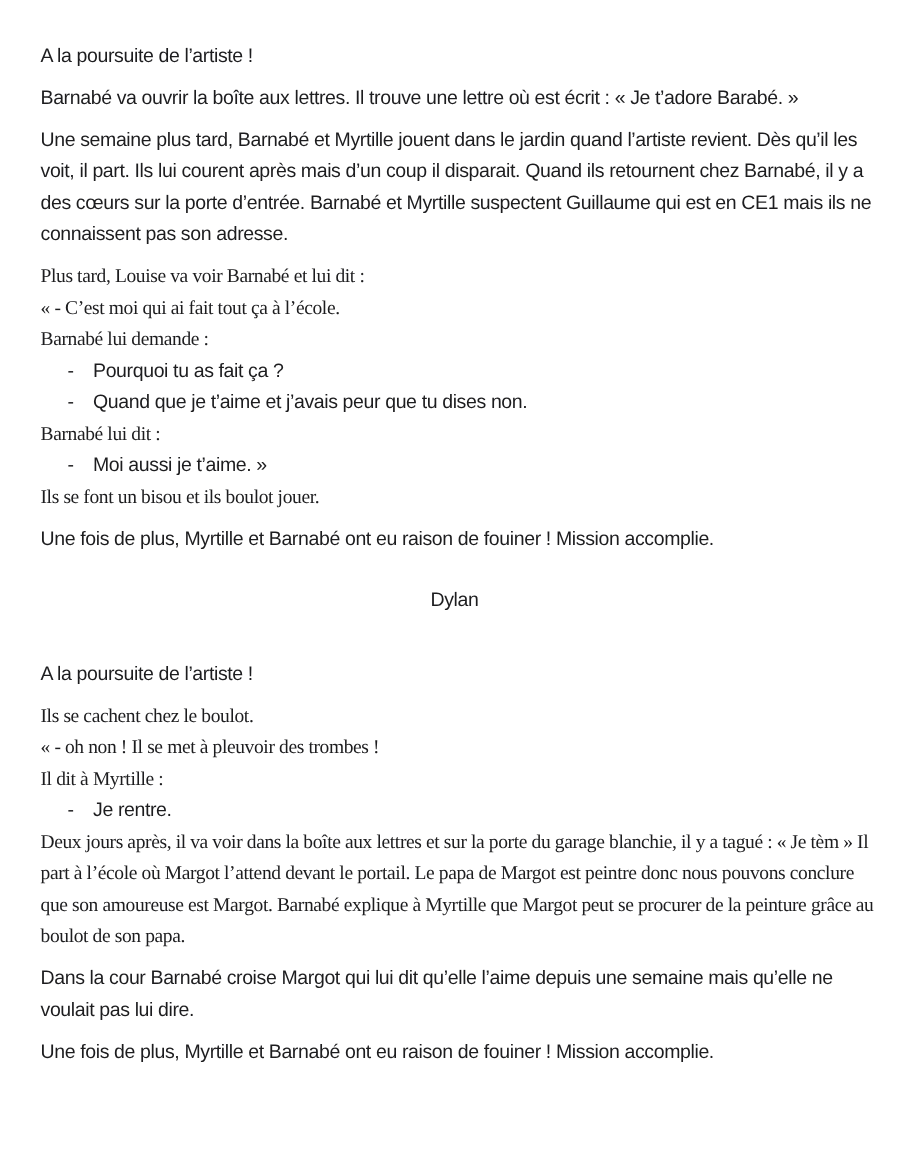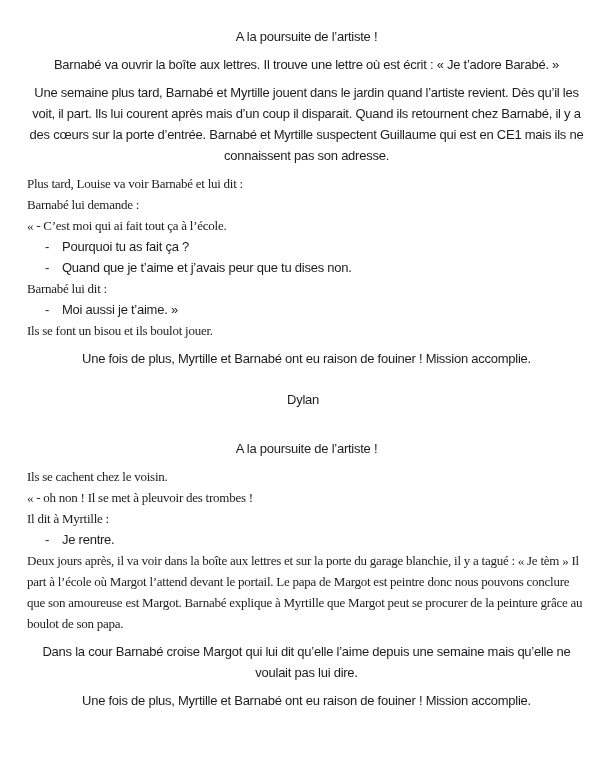--- a/index.html
+++ b/index.html
@@ -19,21 +19,20 @@
   }
   .page {
     box-sizing: border-box;
     width: 613px;
     height: 776px;
     padding: 26px 27px 0 27px;
     background: #ffffff;
   }
   .para {
     margin: 0 0 7px 0;
-    text-align: center;
   }
   .dialogue {
     margin: 0 0 7px 0;
   }
   .dialogue-line {
     margin: 0;
     font-family: Liberation Serif, serif;
   }
   .list-item {
     display: flex;
@@ -58,22 +57,22 @@
 
   <div class="section-1">
     <p class="para">A la poursuite de l’artiste !</p>
 
     <p class="para">Barnabé va ouvrir la boîte aux lettres. Il trouve une lettre où est écrit : « Je t’adore Barabé. »</p>
 
     <p class="para">Une semaine plus tard, Barnabé et Myrtille jouent dans le jardin quand l’artiste revient. Dès qu’il les voit, il part. Ils lui courent après mais d’un coup il disparait. Quand ils retournent chez Barnabé, il y a des cœurs sur la porte d’entrée. Barnabé et Myrtille suspectent Guillaume qui est en CE1 mais ils ne connaissent pas son adresse.</p>
 
     <div class="dialogue">
       <div class="dialogue-line">Plus tard, Louise va voir Barnabé et lui dit :</div>
+      <div class="dialogue-line">« - C’est moi qui ai fait tout ça à l’école.</div>
       <div class="dialogue-line">Barnabé lui demande :</div>
-      <div class="dialogue-line">« - C’est moi qui ai fait tout ça à l’école.</div>
       <div class="list-item">
         <span class="dash">-</span>
         <span>Pourquoi tu as fait ça ?</span>
       </div>
       <div class="list-item">
         <span class="dash">-</span>
         <span>Quand que je t’aime et j’avais peur que tu dises non.</span>
       </div>
       <div class="dialogue-line">Barnabé lui dit :</div>
       <div class="list-item">
@@ -85,21 +84,21 @@
 
     <p class="para">Une fois de plus, Myrtille et Barnabé ont eu raison de fouiner ! Mission accomplie.</p>
 
     <div class="signature">Dylan</div>
   </div>
 
   <div class="section-2">
     <p class="para">A la poursuite de l’artiste !</p>
 
     <div class="dialogue">
-      <div class="dialogue-line">Ils se cachent chez le voisin.</div>
+      <div class="dialogue-line">Ils se cachent chez le boulot.</div>
       <div class="dialogue-line">« - oh non ! Il se met à pleuvoir des trombes !</div>
       <div class="dialogue-line">Il dit à Myrtille :</div>
       <div class="list-item">
         <span class="dash">-</span>
         <span>Je rentre.</span>
       </div>
       <div class="dialogue-line">Deux jours après, il va voir dans la boîte aux lettres et sur la porte du garage blanchie, il y a tagué : « Je tèm » Il part à l’école où Margot l’attend devant le portail. Le papa de Margot est peintre donc nous pouvons conclure que son amoureuse est Margot. Barnabé explique à Myrtille que Margot peut se procurer de la peinture grâce au boulot de son papa.</div>
     </div>
 
     <p class="para">Dans la cour Barnabé croise Margot qui lui dit qu’elle l’aime depuis une semaine mais qu’elle ne voulait pas lui dire.</p>

